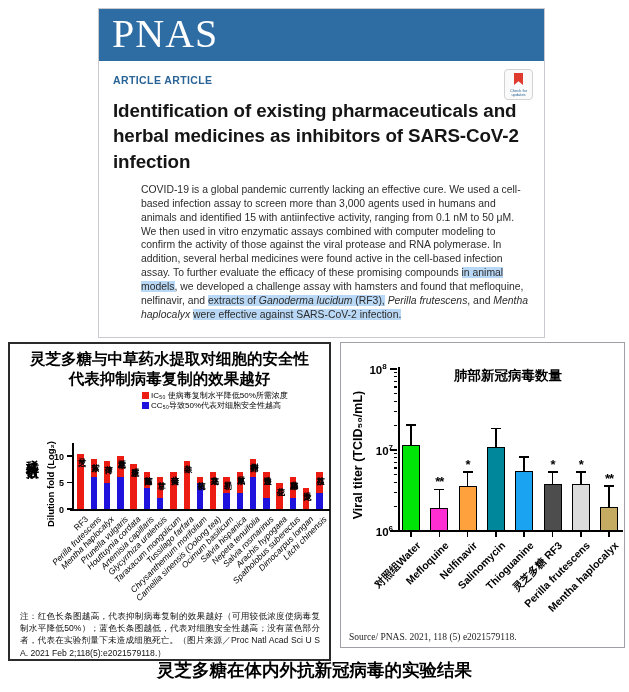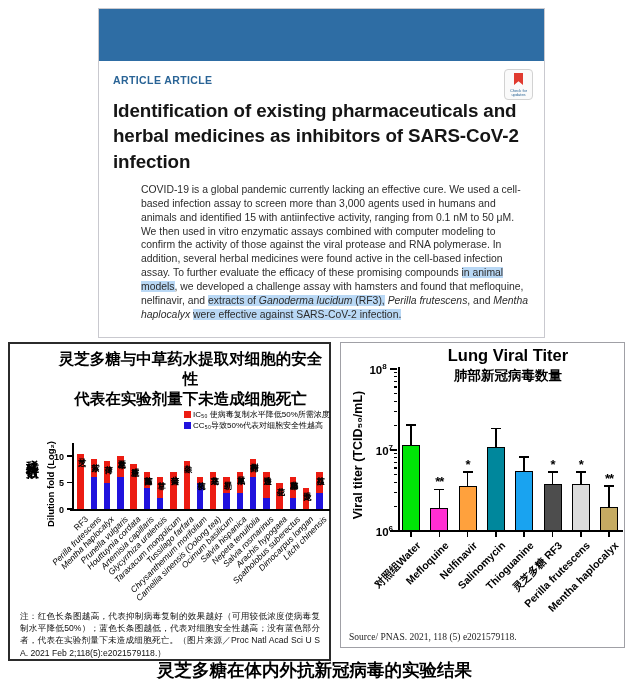--- a/index.html
+++ b/index.html
@@ -19,21 +19,21 @@
   .ribbon-icon{display:inline-block;width:9px;height:12px;margin-top:3px;background:#e03a2f;
          clip-path:polygon(0 0,100% 0,100% 100%,50% 68%,0 100%);}
   .badge-text{display:block;font-size:4px;line-height:1.1;color:#2a6496;}
   .title{font-size:18.8px;font-weight:bold;color:#151515;line-height:1.35;margin:10px 0 0 0;
          max-width:434px;letter-spacing:-.1px;}
   .abstract{margin:9px 0 0 28px;width:388px;font-size:10.4px;line-height:1.33;color:#2c2c2c;}
   .hl{background:#b9d8f5;}
   .it{font-style:italic;}
   
   .chart-card{position:absolute;background:#fff;box-sizing:border-box;}
-  .card-left{left:8px;top:342px;width:323px;height:319px;border:2px solid #2b2b2b;padding-left:42px;}
+  .card-left{left:8px;top:342px;width:323px;height:319px;border:2px solid #2b2b2b;}
   .card-right{left:340px;top:342px;width:285px;height:306px;border:1px solid #a0a0a6;}
   .l-title{margin-top:5px;font-size:15.5px;font-weight:bold;text-align:center;line-height:1.28;color:#000;}
   .l-sub{font-size:10.5px;font-weight:bold;text-align:center;margin-top:3px;color:#111;}
   .legend{margin:2px 0 0 132px;font-size:8px;color:#000;}
   .legend-row{line-height:10.5px;white-space:nowrap;}
   .sq{display:inline-block;width:7px;height:7px;margin-right:2px;vertical-align:-1px;}
   .l-ylabel-cn{position:absolute;left:13px;top:106px;writing-mode:vertical-rl;text-orientation:upright;
                font-size:13px;font-weight:bold;letter-spacing:2px;color:#000;}
   .l-ylabel-en{position:absolute;left:40px;top:140px;transform:translate(-50%,-50%) rotate(-90deg);
                font-size:9.5px;font-weight:bold;white-space:nowrap;color:#000;}
@@ -55,36 +55,37 @@
            font-weight:bold;font-size:17.5px;color:#000;}
   sup{font-size:8px;}
 </style>
 </head>
 <body>
 
 <div class="page">
 
   <div class="paper-card">
     <div class="banner">
+      <div class="logo">PNAS</div>
     </div>
     <div class="paper-body">
       <span class="kicker">ARTICLE ARTICLE</span>
       <span class="badge">
         <span class="ribbon-icon"></span>
         <span class="badge-text">Check for updates</span>
       </span>
       <h1 class="title">Identification of existing pharmaceuticals and herbal medicines as inhibitors of SARS-CoV-2 infection</h1>
       <p class="abstract" id="abstract"><span class="">COVID-19 is a global pandemic currently lacking an effective cure. We used a cell-based infection assay to screen more than 3,000 agents used in humans and animals and identified 15 with antiinfective activity, ranging from 0.1 nM to 50 μM. We then used in vitro enzymatic assays combined with computer modeling to confirm the activity of those against the viral protease and RNA polymerase. In addition, several herbal medicines were found active in the cell-based infection assay. To further evaluate the efficacy of these promising compounds </span><span class="hl ">in animal models</span><span class="">, we developed a challenge assay with hamsters and found that mefloquine, nelfinavir, and </span><span class="hl ">extracts of </span><span class="hl it">Ganoderma lucidum</span><span class="hl "> (RF3),</span><span class=""> </span><span class="it">Perilla frutescens</span><span class="">, and </span><span class="it">Mentha haplocalyx</span><span class=""> </span><span class="hl ">were effective against SARS-CoV-2 infection.</span></p>
     </div>
   </div>
 
   <div class="chart-card card-left">
     <div class="l-title">
       <div>灵芝多糖与中草药水提取对细胞的安全性</div>
-      <div>代表在实验剂量下未造成细胞死亡</div>
+      <div>代表抑制病毒复制的效果越好</div>
     </div>
     <div class="legend" id="legend-left">
         <div class="legend-row"><span class="sq" style="background: rgb(236, 28, 18);"></span><span>IC₅₀ 使病毒复制水平降低50%所需浓度</span></div>
         <div class="legend-row"><span class="sq" style="background: rgb(32, 18, 221);"></span><span>CC₅₀导致50%代表对细胞安全性越高</span></div>
       </div>
     <div class="l-ylabel-cn">稀释倍数</div>
     <div class="l-ylabel-en">Dilution fold (Log₂)</div>
     <div id="left-plot">
         <div style="position: absolute; left: -2px; bottom: 0px; width: 2px; height: 66px; background: rgb(0, 0, 0);"></div>
         <div style="position: absolute; left: -4px; bottom: -2px; width: 260px; height: 2px; background: rgb(0, 0, 0);"></div>
@@ -163,21 +164,20 @@
         <div style="position: absolute; right: 57.6842px; top: 3px; white-space: nowrap; font-size: 8.5px; color: rgb(0, 0, 0); transform-origin: 100% 0px; transform: rotate(-45deg); font-style: italic;">Salvia rosmarinus</div>
         <div style="position: absolute; right: 44.4211px; top: 3px; white-space: nowrap; font-size: 8.5px; color: rgb(0, 0, 0); transform-origin: 100% 0px; transform: rotate(-45deg); font-style: italic;">Arachis hypogaea</div>
         <div style="position: absolute; right: 31.1579px; top: 3px; white-space: nowrap; font-size: 8.5px; color: rgb(0, 0, 0); transform-origin: 100% 0px; transform: rotate(-45deg); font-style: italic;">Spatholobus suberectus</div>
         <div style="position: absolute; right: 17.8947px; top: 3px; white-space: nowrap; font-size: 8.5px; color: rgb(0, 0, 0); transform-origin: 100% 0px; transform: rotate(-45deg); font-style: italic;">Dimocarpus longan</div>
         <div style="position: absolute; right: 4.63158px; top: 3px; white-space: nowrap; font-size: 8.5px; color: rgb(0, 0, 0); transform-origin: 100% 0px; transform: rotate(-45deg); font-style: italic;">Litchi chinensis</div>
       </div>
     <div class="note">注：红色长条图越高，代表抑制病毒复制的效果越好（可用较低浓度使病毒复制水平降低50%）；蓝色长条图越低，代表对细胞安全性越高；没有蓝色部分者，代表在实验剂量下未造成细胞死亡。（图片来源／Proc Natl Acad Sci U S A. 2021 Feb 2;118(5):e2021579118.）</div>
   </div>
 
   <div class="chart-card card-right">
-    <div class="r-title">Lung Viral Titer</div>
     <div class="r-title-cn">肺部新冠病毒数量</div>
     <div class="r-ylabel">Viral titer (TCID₅₀/mL)</div>
     <div id="right-plot">
         <div style="position: absolute; left: 56.5px; bottom: 0px; width: 2px; height: 164px; background: rgb(0, 0, 0);"></div>
         <div style="position: absolute; left: 56px; bottom: -1px; width: 226px; height: 2px; background: rgb(0, 0, 0);"></div>
         <div style="position: absolute; left: 49px; bottom: -0.8px; width: 7px; height: 1.6px; background: rgb(0, 0, 0);"></div>
         <div style="position: absolute; left: 22px; bottom: -7px; width: 30px; text-align: right; font-size: 11.5px; font-weight: bold; color: rgb(0, 0, 0);">10<sup>6</sup></div>
         <div style="position: absolute; left: 49px; bottom: 80.2px; width: 7px; height: 1.6px; background: rgb(0, 0, 0);"></div>
         <div style="position: absolute; left: 22px; bottom: 74px; width: 30px; text-align: right; font-size: 11.5px; font-weight: bold; color: rgb(0, 0, 0);">10<sup>7</sup></div>
         <div style="position: absolute; left: 49px; bottom: 161.2px; width: 7px; height: 1.6px; background: rgb(0, 0, 0);"></div>

